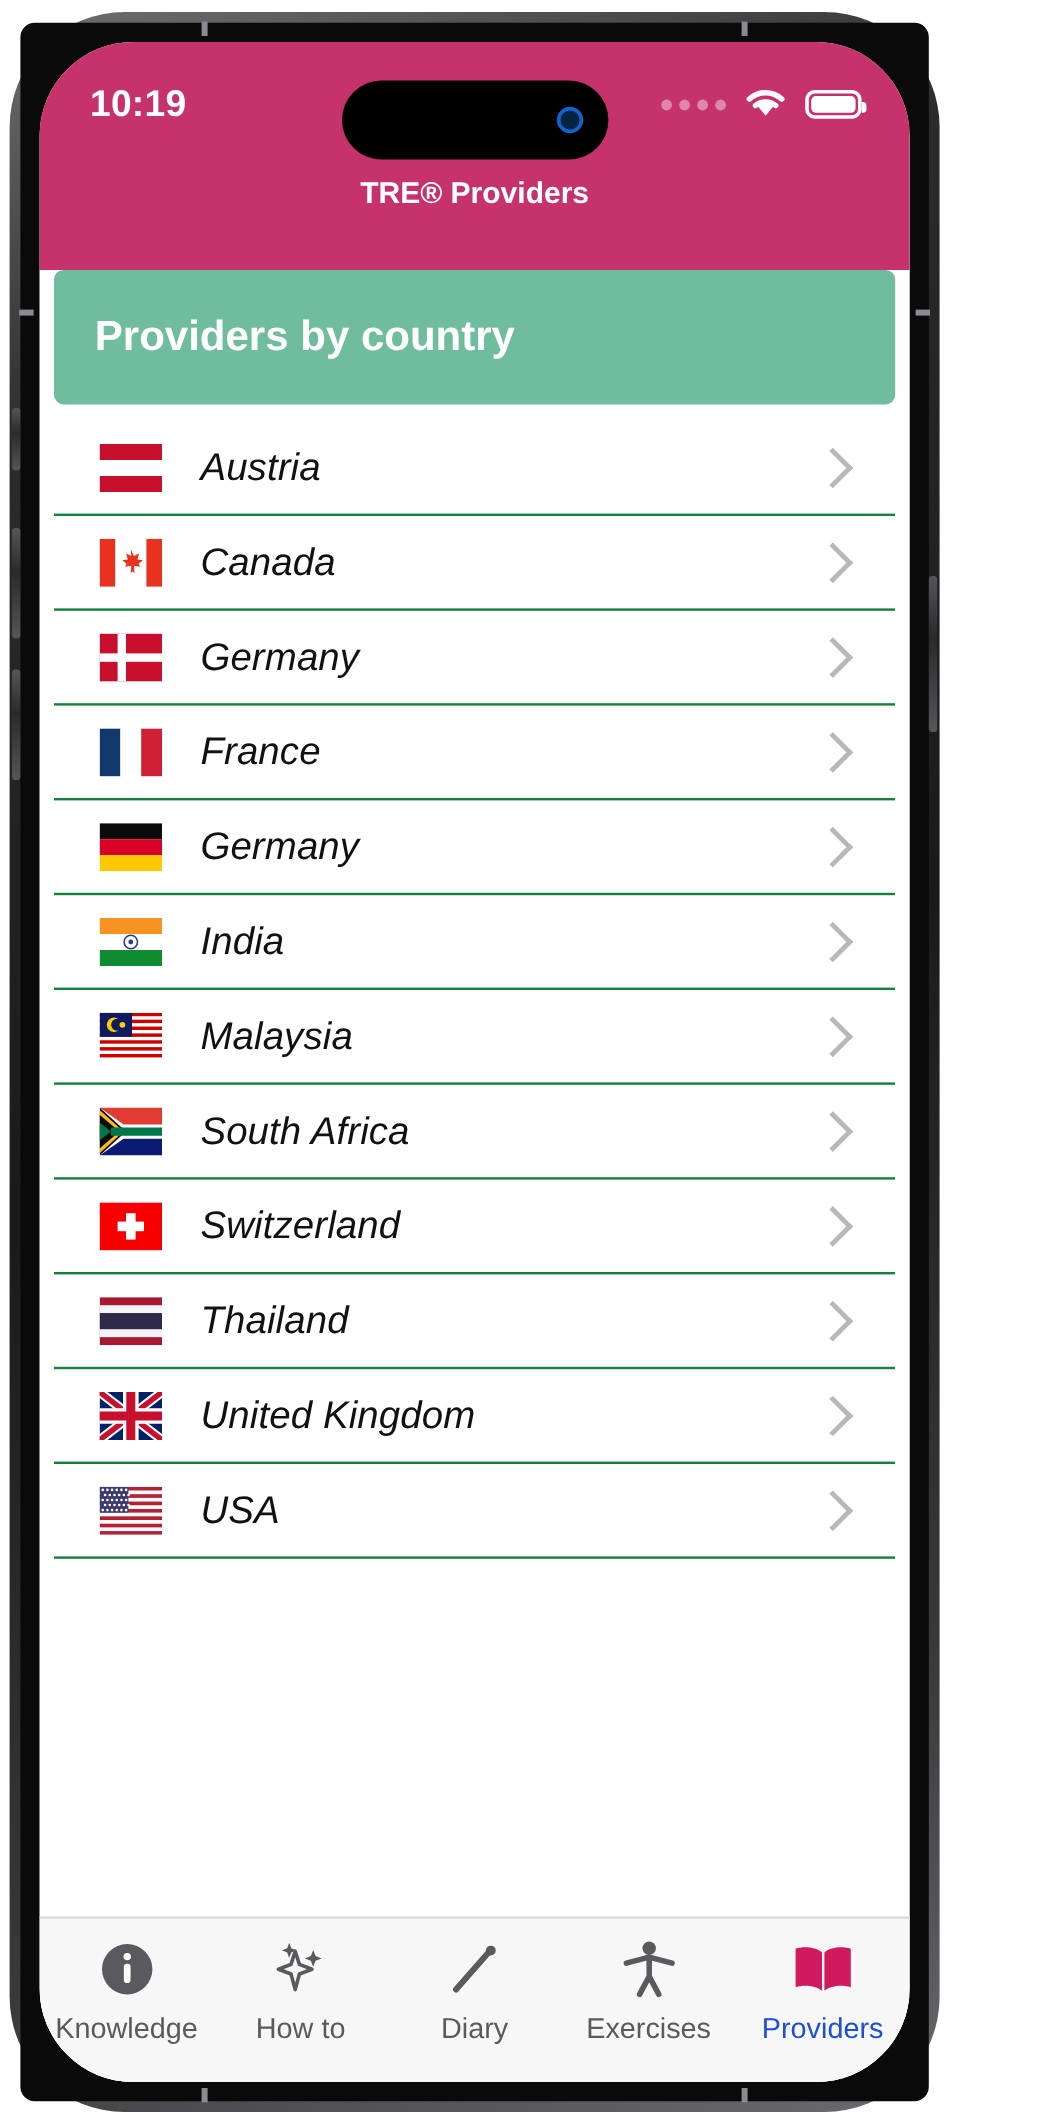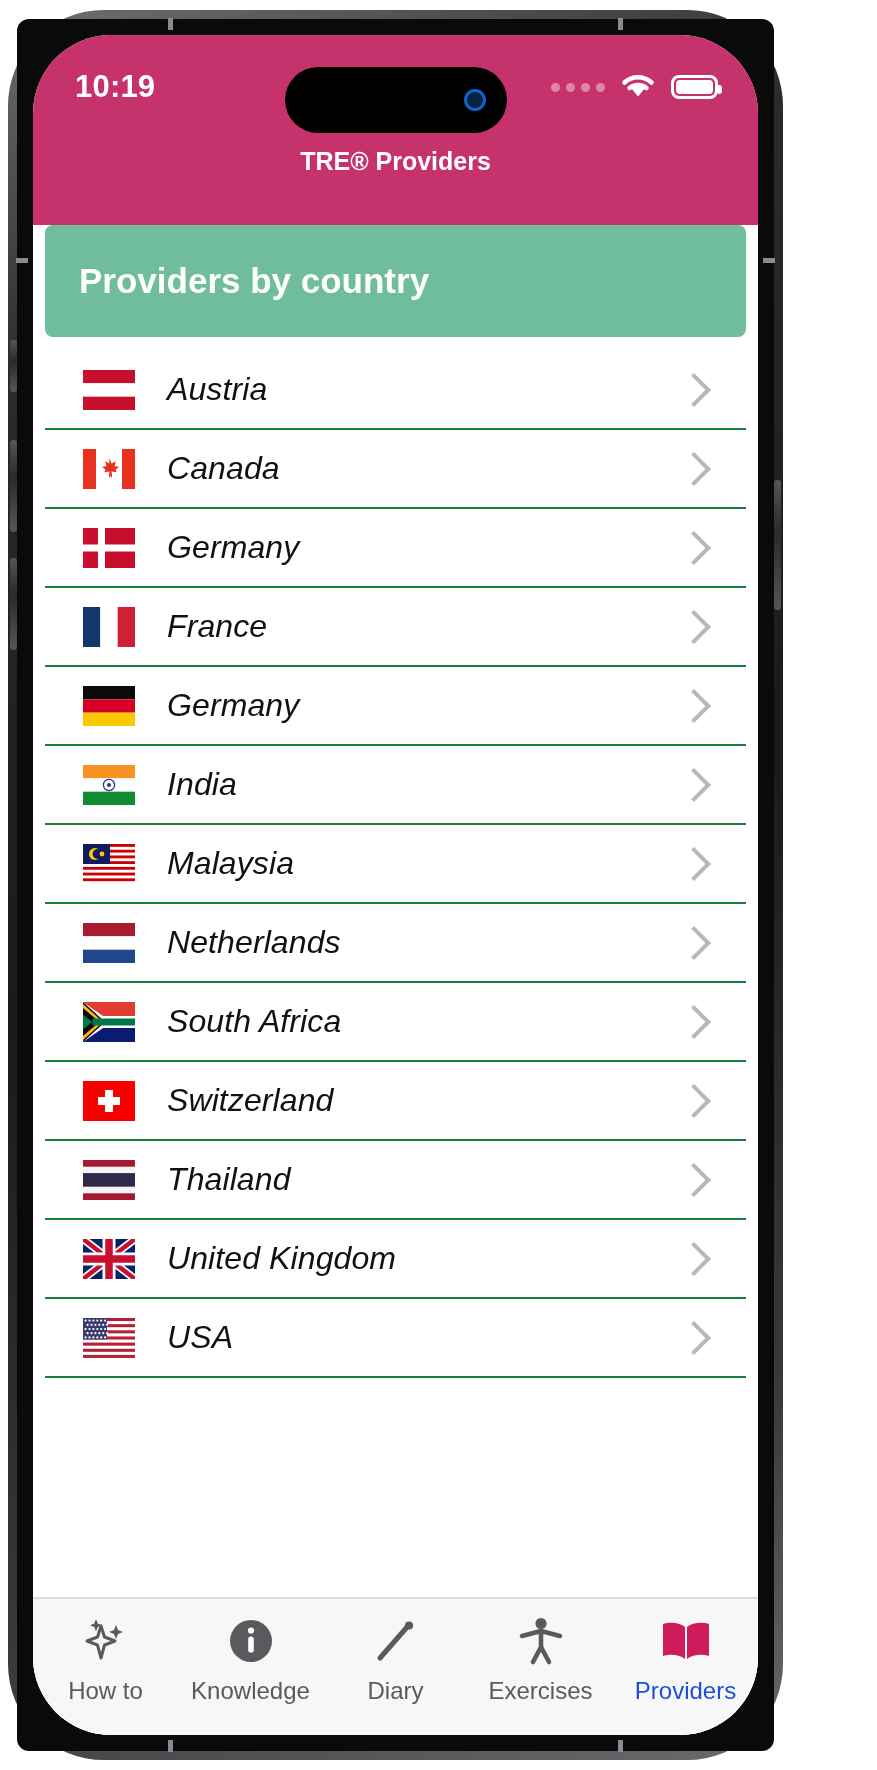--- a/index.html
+++ b/index.html
@@ -377,31 +377,20 @@
                   <rect x="0" y="22.88" width="52" height="2.86" fill="#cc0001"></rect>
                   <rect x="0" y="28.599999999999998" width="52" height="2.86" fill="#cc0001"></rect>
                   <rect x="0" y="34.32" width="52" height="2.86" fill="#cc0001"></rect>
                   <rect x="0" y="0" width="27" height="20" fill="#101a5e"></rect>
          <circle cx="12" cy="10" r="6" fill="#ffcc00"></circle>
          <circle cx="14.6" cy="10" r="5" fill="#101a5e"></circle>
          <circle cx="19" cy="10" r="2.4" fill="#ffcc00"></circle>
                 </svg>
               </span>
               <span class="country-name">Malaysia</span>
-              <span class="chevron"></span>
-            </div>
-            <div class="country-row">
-              <span class="country-flag">
-                <svg width="52" height="40" viewBox="0 0 52 40">
-                  <rect x="0" y="0" width="52" height="13.333333333333334" fill="#a81c30"></rect>
-                  <rect x="0" y="13.333333333333334" width="52" height="13.333333333333334" fill="#ffffff"></rect>
-                  <rect x="0" y="26.666666666666668" width="52" height="13.333333333333334" fill="#20478b"></rect>
-                </svg>
-              </span>
-              <span class="country-name">Netherlands</span>
               <span class="chevron"></span>
             </div>
             <div class="country-row">
               <span class="country-flag">
                 <svg width="52" height="40" viewBox="0 0 52 40">
                   <rect width="52" height="40" fill="#ffffff"></rect>
         <path d="M0 0 H52 V14 H20 Z" fill="#e03c31"></path>
         <path d="M0 40 H52 V26 H20 Z" fill="#0b1b72"></path>
         <path d="M0 0 L22 20 L0 40 Z" fill="#0b0b0b"></path>
         <path d="M0 2 L20 20 L0 38 Z" fill="#ffb81c"></path>
@@ -495,37 +484,37 @@
                 </svg>
               </span>
               <span class="country-name">USA</span>
               <span class="chevron"></span>
             </div>
           </div>
 
         <div id="tab-bar">
             <div class="tab-item">
               <span class="tab-icon">
+                <svg width="48" height="48" viewBox="0 0 48 48">
+        <circle cx="24" cy="24" r="21" fill="#5a5a5e"></circle>
+        <circle cx="24" cy="13.5" r="3.1" fill="#ffffff"></circle>
+        <rect x="21.2" y="19.5" width="5.6" height="16" rx="2.6" fill="#ffffff"></rect>
+      </svg>
+              </span>
+              <span class="tab-label">Knowledge</span>
+            </div>
+            <div class="tab-item">
+              <span class="tab-icon">
                 <svg width="52" height="50" viewBox="0 0 52 50">
         <path d="M21 10 L24.5 21 L35 25 L24.5 29 L21 42 L17.5 29 L7 25 L17.5 21 Z" fill="none" stroke="#5a5a5e" stroke-width="3" stroke-linejoin="round"></path>
         <path d="M16 3 L17.7 7.6 L22 9.3 L17.7 11 L16 15.6 L14.3 11 L10 9.3 L14.3 7.6 Z" fill="#5a5a5e"></path>
         <path d="M36 9 L38 14 L43 16 L38 18 L36 23 L34 18 L29 16 L34 14 Z" fill="#5a5a5e"></path>
       </svg>
               </span>
               <span class="tab-label">How to</span>
-            </div>
-            <div class="tab-item">
-              <span class="tab-icon">
-                <svg width="48" height="48" viewBox="0 0 48 48">
-        <circle cx="24" cy="24" r="21" fill="#5a5a5e"></circle>
-        <circle cx="24" cy="13.5" r="3.1" fill="#ffffff"></circle>
-        <rect x="21.2" y="19.5" width="5.6" height="16" rx="2.6" fill="#ffffff"></rect>
-      </svg>
-              </span>
-              <span class="tab-label">Knowledge</span>
             </div>
             <div class="tab-item">
               <span class="tab-icon">
                 <svg width="48" height="48" viewBox="0 0 48 48">
         <path d="M8 41 L36 9" stroke="#5a5a5e" stroke-width="5" stroke-linecap="round"></path>
         <circle cx="37" cy="8.5" r="4.1" fill="#5a5a5e"></circle>
       </svg>
               </span>
               <span class="tab-label">Diary</span>
             </div>

